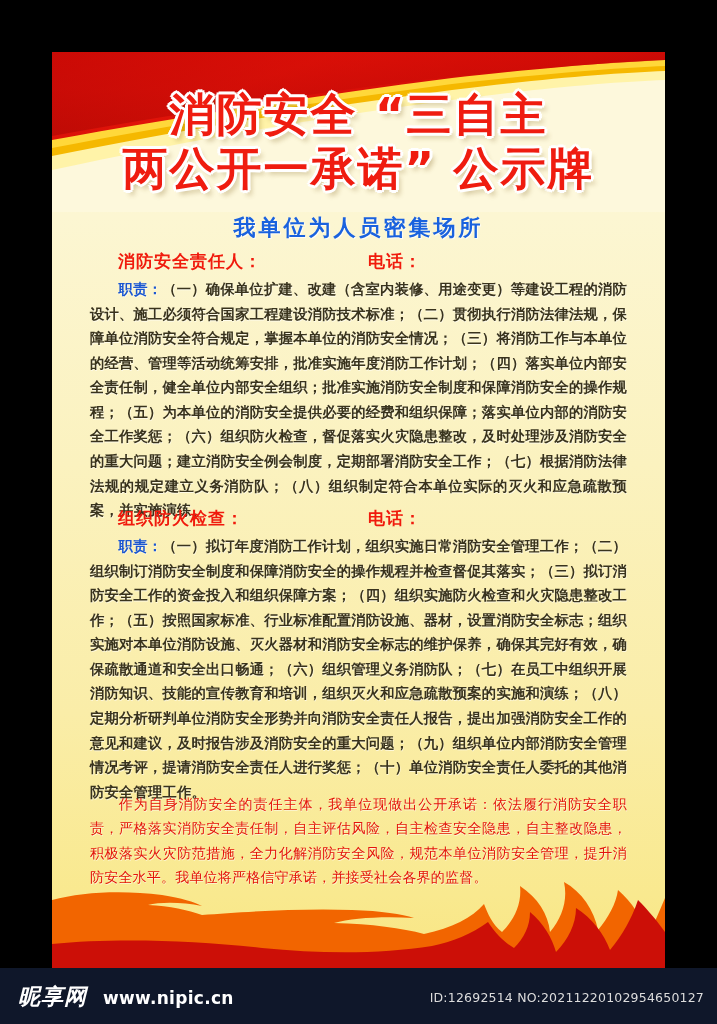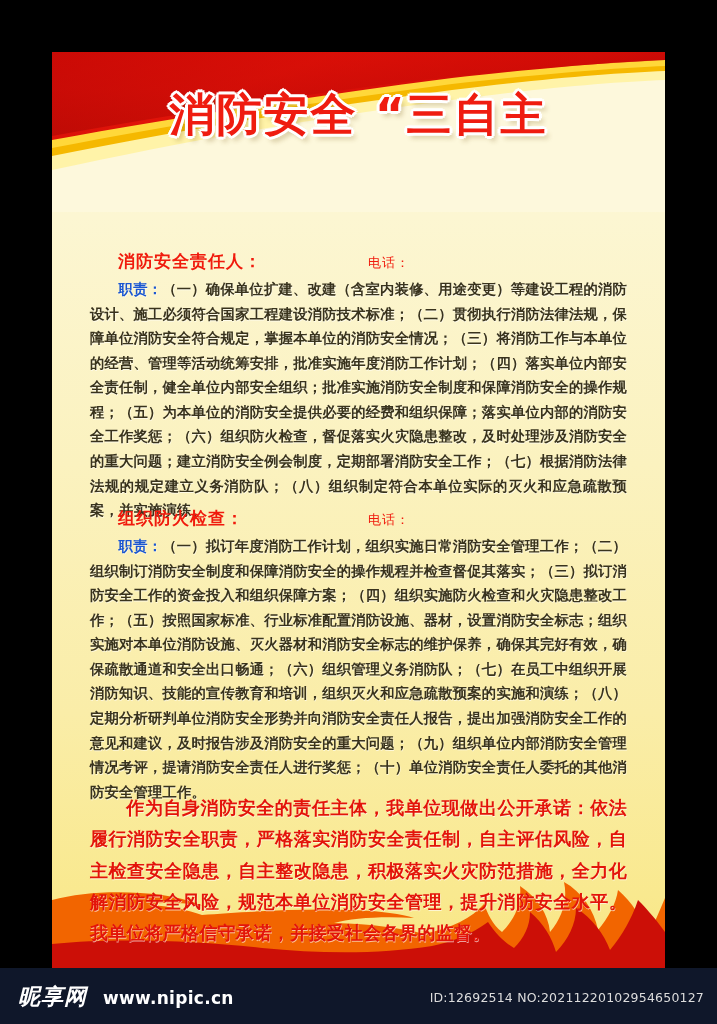--- a/index.html
+++ b/index.html
@@ -126,22 +126,22 @@
     padding-left: 28px;
   }
   .sec-head .person {
     font-size: 17px;
     font-weight: bold;
     color: #f01a0c;
     letter-spacing: 1px;
     width: 250px;
   }
   .sec-head .phone {
-    font-size: 13px;
-    font-weight: normal;
+    font-size: 17px;
+    font-weight: bold;
     color: #f01a0c;
     letter-spacing: 1px;
   }
 
   .sec-body {
     font-size: 14.3px;
     line-height: 1.72;
     color: #39331d;
     text-align: justify;
     text-justify: inter-ideograph;
@@ -150,24 +150,24 @@
     text-shadow: 0.5px 0.5px 0 rgba(255,255,255,0.6);
   }
   .sec-body .duty-label {
     color: #1a56d0;
     font-weight: bold;
   }
   .sec-body .indent { display: inline-block; width: 2em; }
 
   
   .pledge-body {
-    font-size: 18px;
+    font-size: 14px;
     line-height: 1.74;
     color: #e3140a;
-    font-weight: bold;
+    font-weight: normal;
     text-align: justify;
     text-justify: inter-ideograph;
     letter-spacing: 0.2px;
     text-shadow: 0.5px 0.5px 0 rgba(255,255,255,0.6);
   }
   .pledge-body .indent { display: inline-block; width: 2em; }
 
   
   #footer {
     position: absolute;
@@ -263,22 +263,24 @@
                  C516,92 524,76 524,60 C540,70 552,86 558,102
                  C570,88 580,70 586,52 C596,62 606,74 613,84
                  L613,120 L0,120 Z" fill="#cc0f07"></path>
       </svg>
     </div>
 
     <div class="content">
 
       <div class="title-block">
         <div class="title-line title-line-1">消防安全 “三自主</div>
+        <div class="title-line title-line-2">两公开一承诺” 公示牌</div>
       </div>
 
+      <div class="subtitle">我单位为人员密集场所</div>
 
       <div class="section" id="section-1">
         <div class="sec-head">
           <span class="person">消防安全责任人：</span>
           <span class="phone">电话：</span>
         </div>
         <div class="sec-body">
           <span class="indent"></span><span class="duty-label">职责</span><span class="duty-label">：</span><span>（一）确保单位扩建、改建（含室内装修、用途变更）等建设工程的消防设计、施工必须符合国家工程建设消防技术标准；（二）贯彻执行消防法律法规，保障单位消防安全符合规定，掌握本单位的消防安全情况；（三）将消防工作与本单位的经营、管理等活动统筹安排，批准实施年度消防工作计划；（四）落实单位内部安全责任制，健全单位内部安全组织；批准实施消防安全制度和保障消防安全的操作规程；（五）为本单位的消防安全提供必要的经费和组织保障；落实单位内部的消防安全工作奖惩；（六）组织防火检查，督促落实火灾隐患整改，及时处理涉及消防安全的重大问题；建立消防安全例会制度，定期部署消防安全工作；（七）根据消防法律法规的规定建立义务消防队；（八）组织制定符合本单位实际的灭火和应急疏散预案，并实施演练。</span>
         </div>
       </div>

